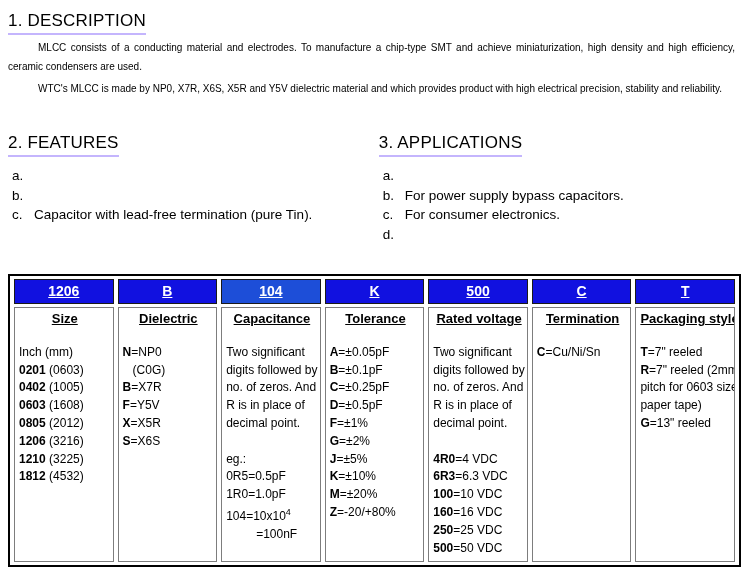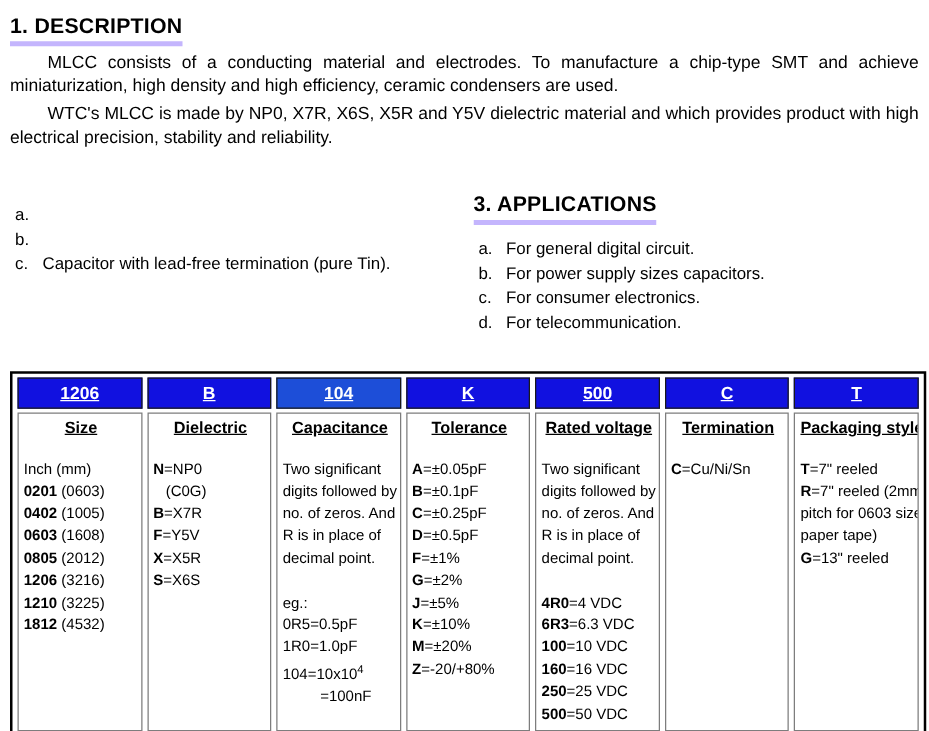--- a/index.html
+++ b/index.html
@@ -2,27 +2,27 @@
 <html><head>
 <meta charset="utf-8">
 <style>
   html,body{margin:0;padding:0;background:#fff;}
   body{
     width:743px;height:585px;box-sizing:border-box;
     padding:10px 8px 0 8px;overflow:hidden;
     font-family:"Liberation Sans",sans-serif;color:#000;
   }
   .heading{
-    font-size:17px;font-weight:bold;margin:0;
-    display:inline-block;border-bottom:4px solid #c4b5fd;padding-bottom:1px;
+    font-size:17px;font-weight:normal;margin:0;
+    display:inline-block;border-bottom:2px solid #c4b5fd;padding-bottom:1px;
     letter-spacing:.2px;
   }
   .heading-wrap{line-height:22px;}
   .para{
-    font-size:14px;line-height:19px;margin:3px 0 0 0;
+    font-size:10px;line-height:19px;margin:3px 0 0 0;
     text-align:justify;text-indent:30px;
   }
   .two-col{display:flex;margin-top:34px;}
   .col-left{width:51%;}
   .col-right{width:49%;}
   .list{margin-top:9px;font-size:13.5px;line-height:19.5px;}
   .list-item{display:flex;}
   .list-item .marker{flex:none;width:26px;padding-left:4px;box-sizing:border-box;}
   .order-section{margin-top:30px;}
   table.order{
@@ -52,53 +52,54 @@
 <section>
   <div class="heading-wrap">
     <h2 class="heading">1. DESCRIPTION</h2>
   </div>
   <p class="para">MLCC consists of a conducting material and electrodes. To manufacture a chip-type SMT and achieve miniaturization, high density and high efficiency, ceramic condensers are used.</p>
   <p class="para">WTC's MLCC is made by NP0, X7R, X6S, X5R and Y5V dielectric material and which provides product with high electrical precision, stability and reliability.</p>
 </section>
 
 <div class="two-col">
   <section class="col-left">
+    <div class="heading-wrap">
+      <h2 class="heading">2. FEATURES</h2>
+    </div>
     <div class="list">
       <div class="list-item">
         <span class="marker">a.</span>
       </div>
       <div class="list-item">
         <span class="marker">b.</span>
       </div>
       <div class="list-item">
         <span class="marker">c.</span>
         <span>Capacitor with lead-free termination (pure Tin).</span>
       </div>
     </div>
   </section>
   <section class="col-right">
     <div class="heading-wrap">
       <h2 class="heading">3. APPLICATIONS</h2>
     </div>
     <div class="list">
       <div class="list-item">
         <span class="marker">a.</span>
-        <span>For general digital circuit.</span>
       </div>
       <div class="list-item">
         <span class="marker">b.</span>
-        <span>For power supply sizes capacitors.</span>
+        <span>For power supply bypass capacitors.</span>
       </div>
       <div class="list-item">
         <span class="marker">c.</span>
         <span>For consumer electronics.</span>
       </div>
       <div class="list-item">
         <span class="marker">d.</span>
-        <span>For telecommunication.</span>
       </div>
     </div>
   </section>
 </div>
 
 <section class="order-section">
   <table class="order">
     <thead>
       <tr id="code-row">
           <th class="code" style="background: rgb(17, 17, 224);">1206</th>

